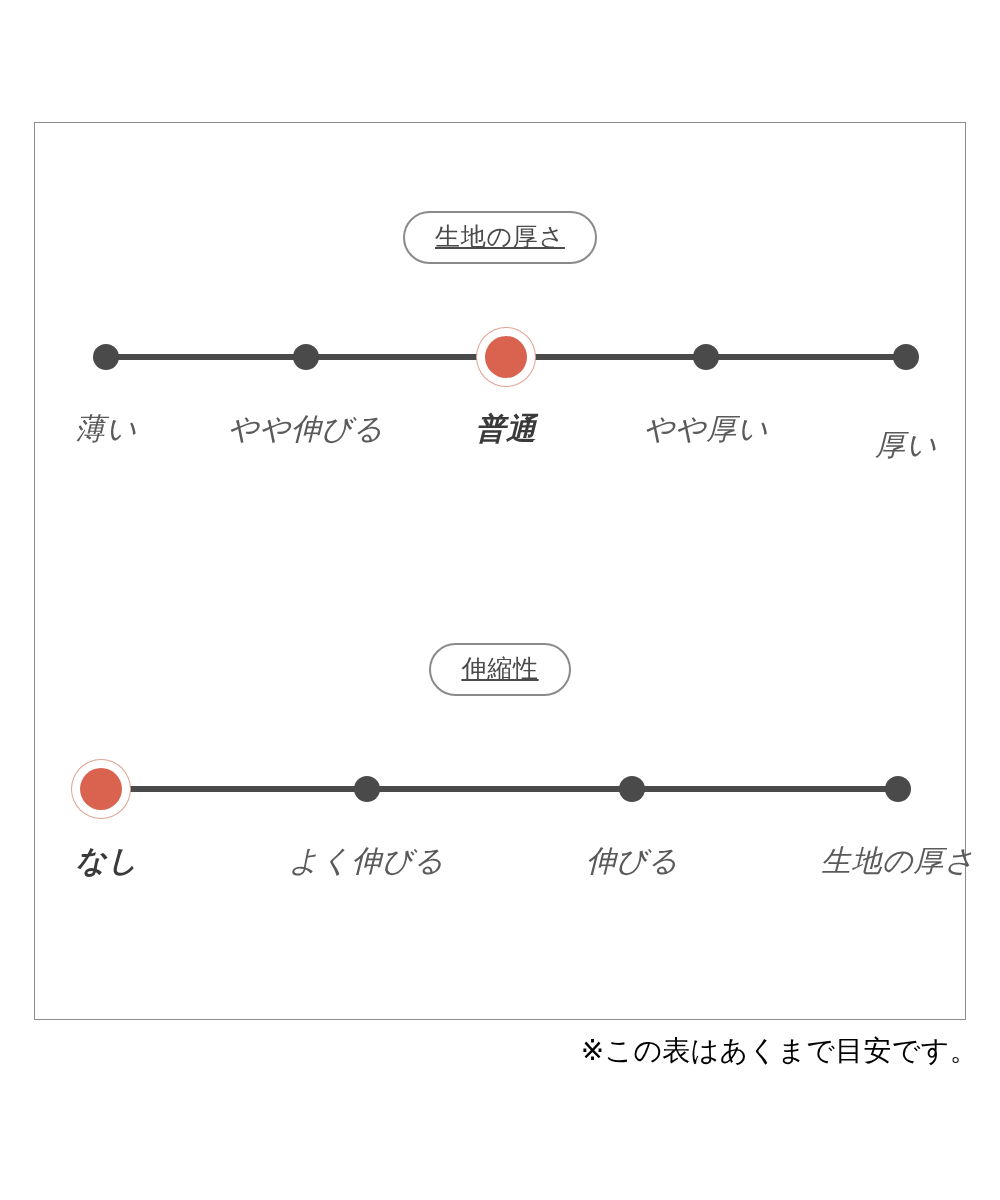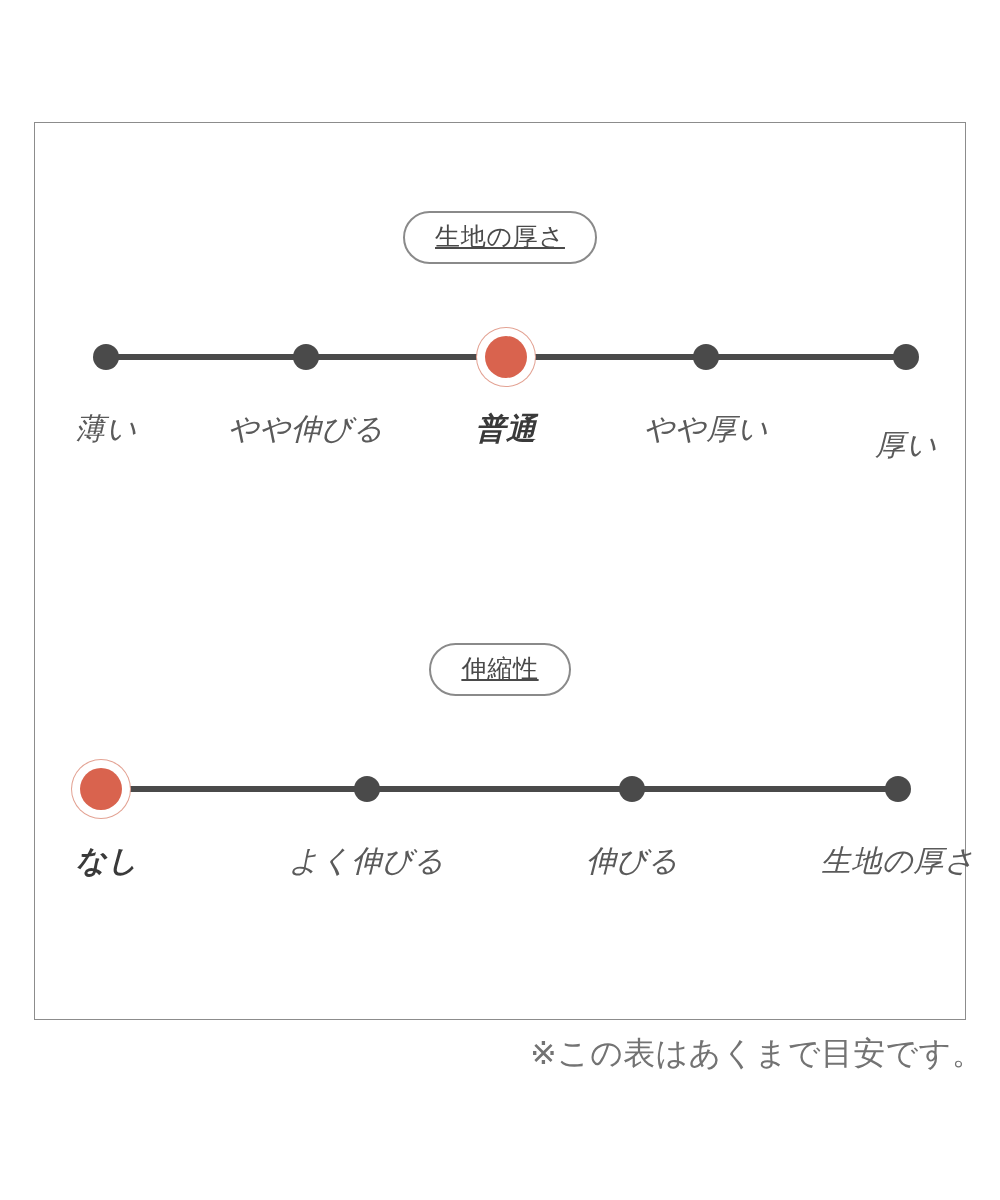--- a/index.html
+++ b/index.html
@@ -104,26 +104,26 @@
     font-style: italic;
   }
   .scale-label.selected {
     font-weight: bold;
     color: #3a3a3a;
   }
 
   
   #footnote {
     position: absolute;
-    left: 18px;
+    left: 12px;
     top: 1032px;
     width: 966px;
     text-align: right;
-    font-size: 32px;
-    color: #737373;
+    font-size: 28px;
+    color: #000000;
     letter-spacing: 0.01em;
   }
 </style>
 </head>
 <body>
 
 <div id="spec-card">
 
   <div class="scale-section" id="section-thickness">
 

